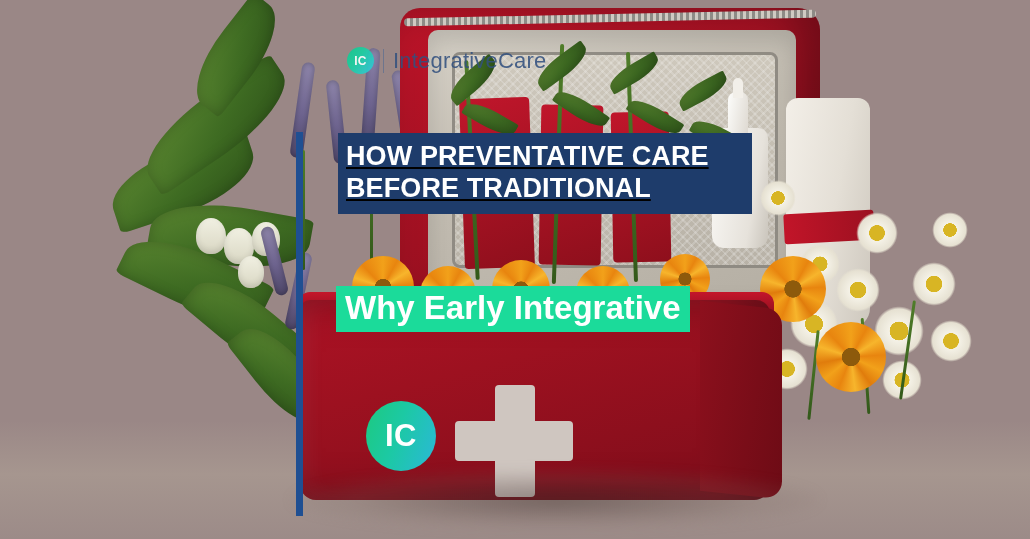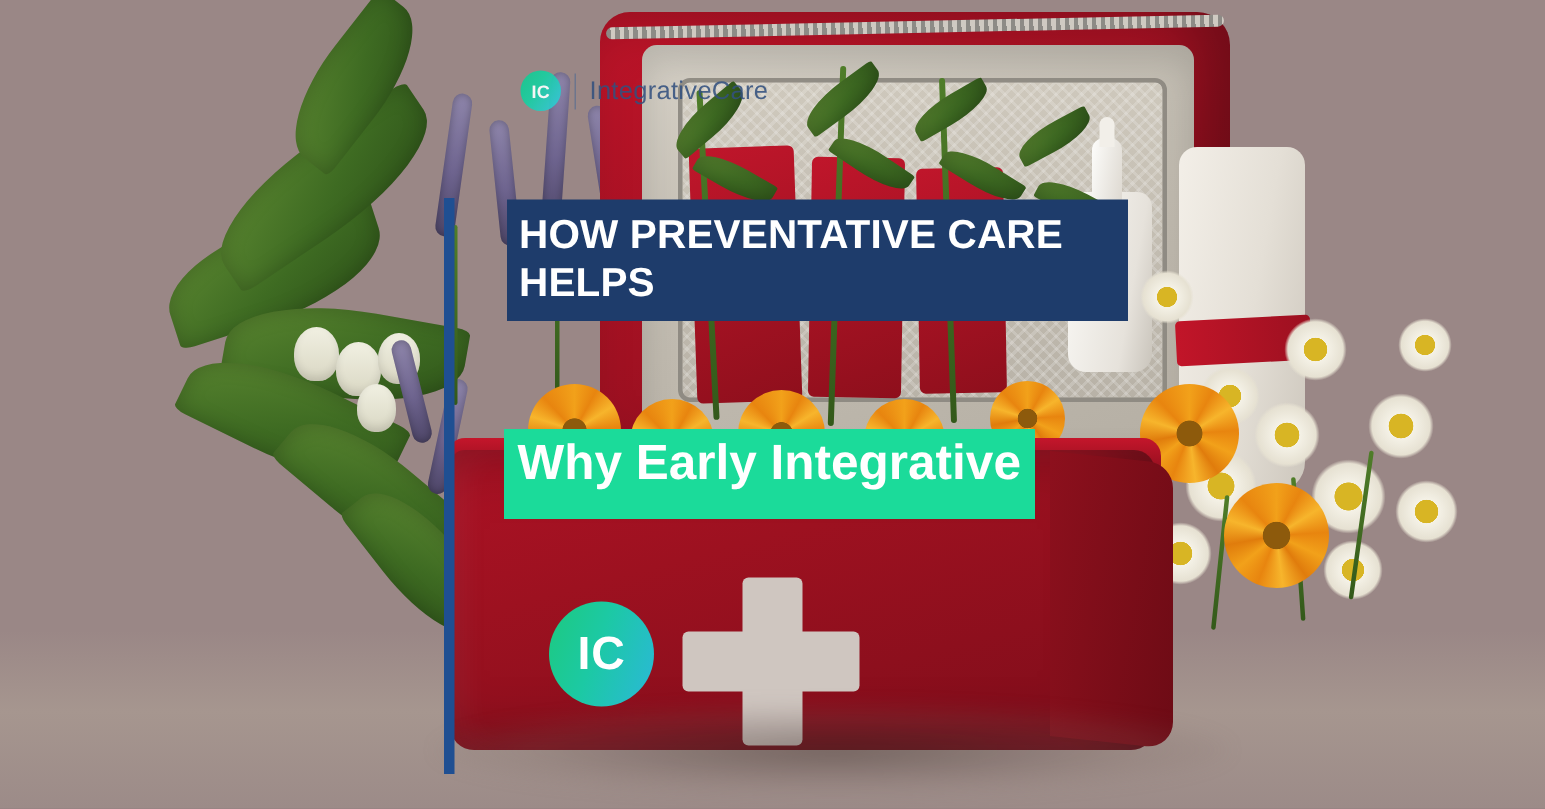--- a/index.html
+++ b/index.html
@@ -227,33 +227,34 @@
     font-weight: bold;
     letter-spacing: .2px;
   }
   .logo-divider {
     width: 1px; height: 24px;
     background: #5a6e90;
     opacity: .75;
   }
   .logo-word {
     color: #33517f;
-    font-size: 17px;
+    font-size: 22px;
     letter-spacing: .2px;
     opacity: .95;
   }
 
   
   .headline {
     position: absolute;
     left: 338px; top: 133px;
     width: 414px;
     background: #1e3c6b;
     padding: 8px 10px 10px 8px;
     box-sizing: border-box;
+    text-decoration: underline;
   }
   .headline-line {
     display: block;
     color: #ffffff;
     font-size: 27px;
     font-weight: bold;
     line-height: 1.17;
     letter-spacing: .1px;
     text-transform: uppercase;
     white-space: nowrap;
@@ -268,21 +269,21 @@
     align-items: flex-start;
     gap: 7px;
   }
   .subhead-line {
     display: inline-block;
     background: #1bdb9a;
     color: #ffffff;
     font-size: 33px;
     font-weight: bold;
     line-height: 1.08;
-    padding: 4px 9px 20px 9px;
+    padding: 4px 9px 6px 9px;
     white-space: nowrap;
   }
 
   
   .ic-badge {
     position: absolute;
     left: 366px; top: 401px;
     width: 70px; height: 70px;
     border-radius: 50%;
     background: linear-gradient(110deg, #1dc97f 0%, #1cc9a4 45%, #2bb8d8 100%);
@@ -384,21 +385,21 @@
   <div class="accent-rule"></div>
 
   <div class="logo-lockup">
     <div class="logo-mark">IC</div>
     <div class="logo-divider"></div>
     <div class="logo-word">IntegrativeCare</div>
   </div>
 
   <div class="headline">
     <span class="headline-line">HOW PREVENTATIVE CARE</span>
-    <span class="headline-line">HELPS</span>
+    <span class="headline-line">BEFORE TRADITIONAL</span>
   </div>
 
   <div class="subhead">
     <span class="subhead-line">Why Early Integrative</span>
   </div>
 
   <div class="ic-badge">IC</div>
 
 </div>
 

